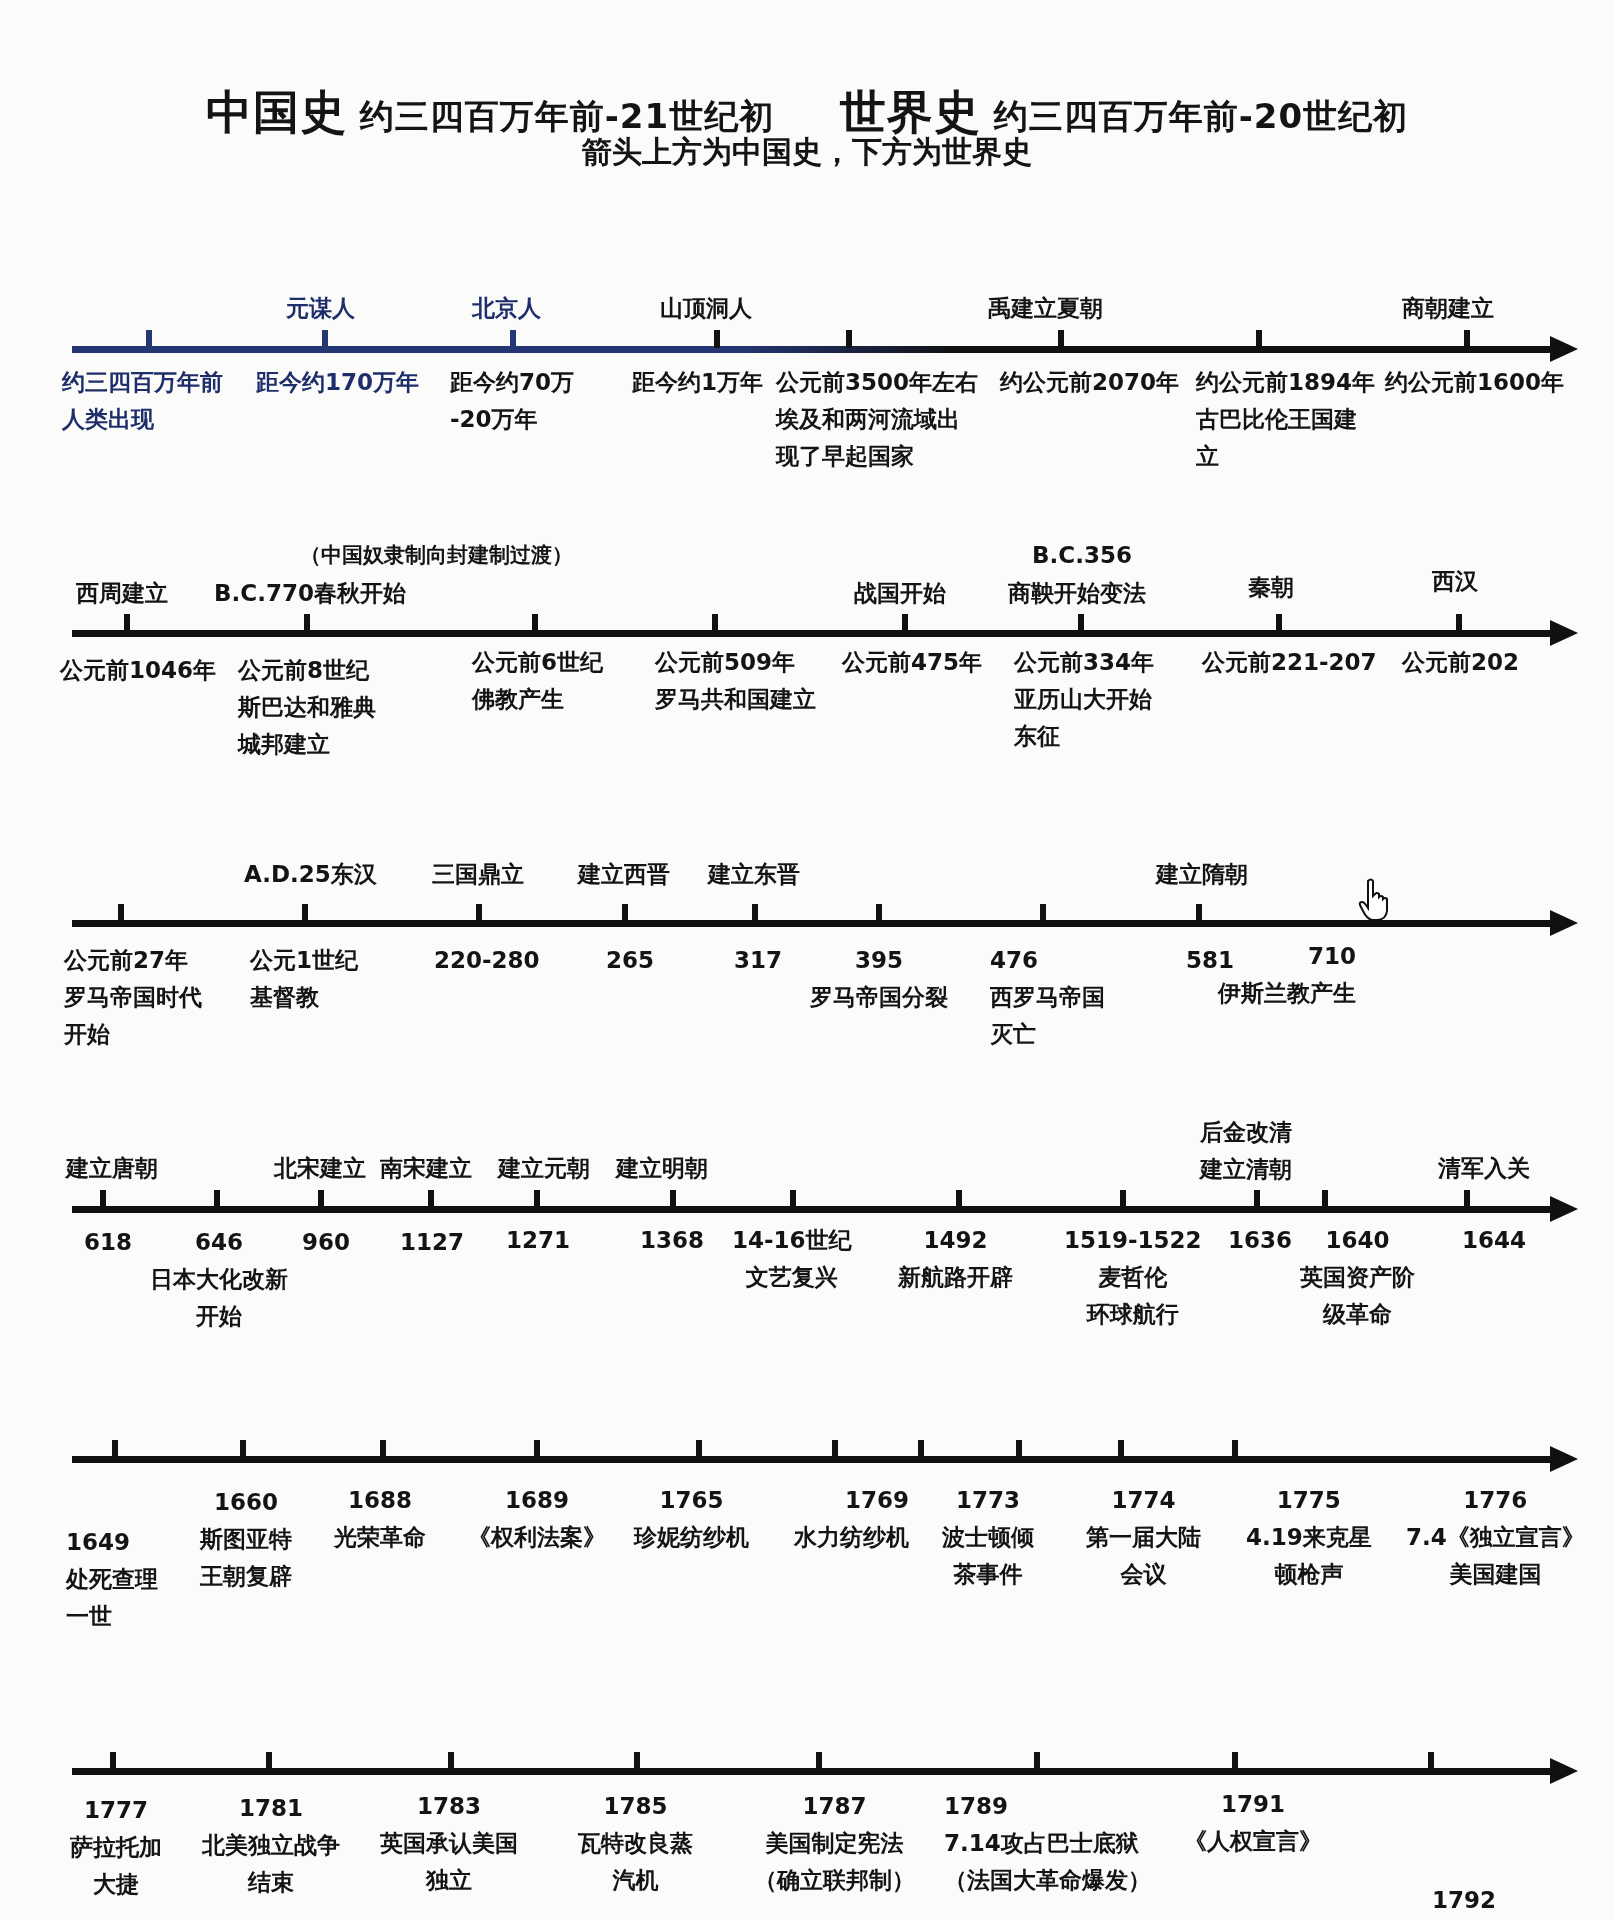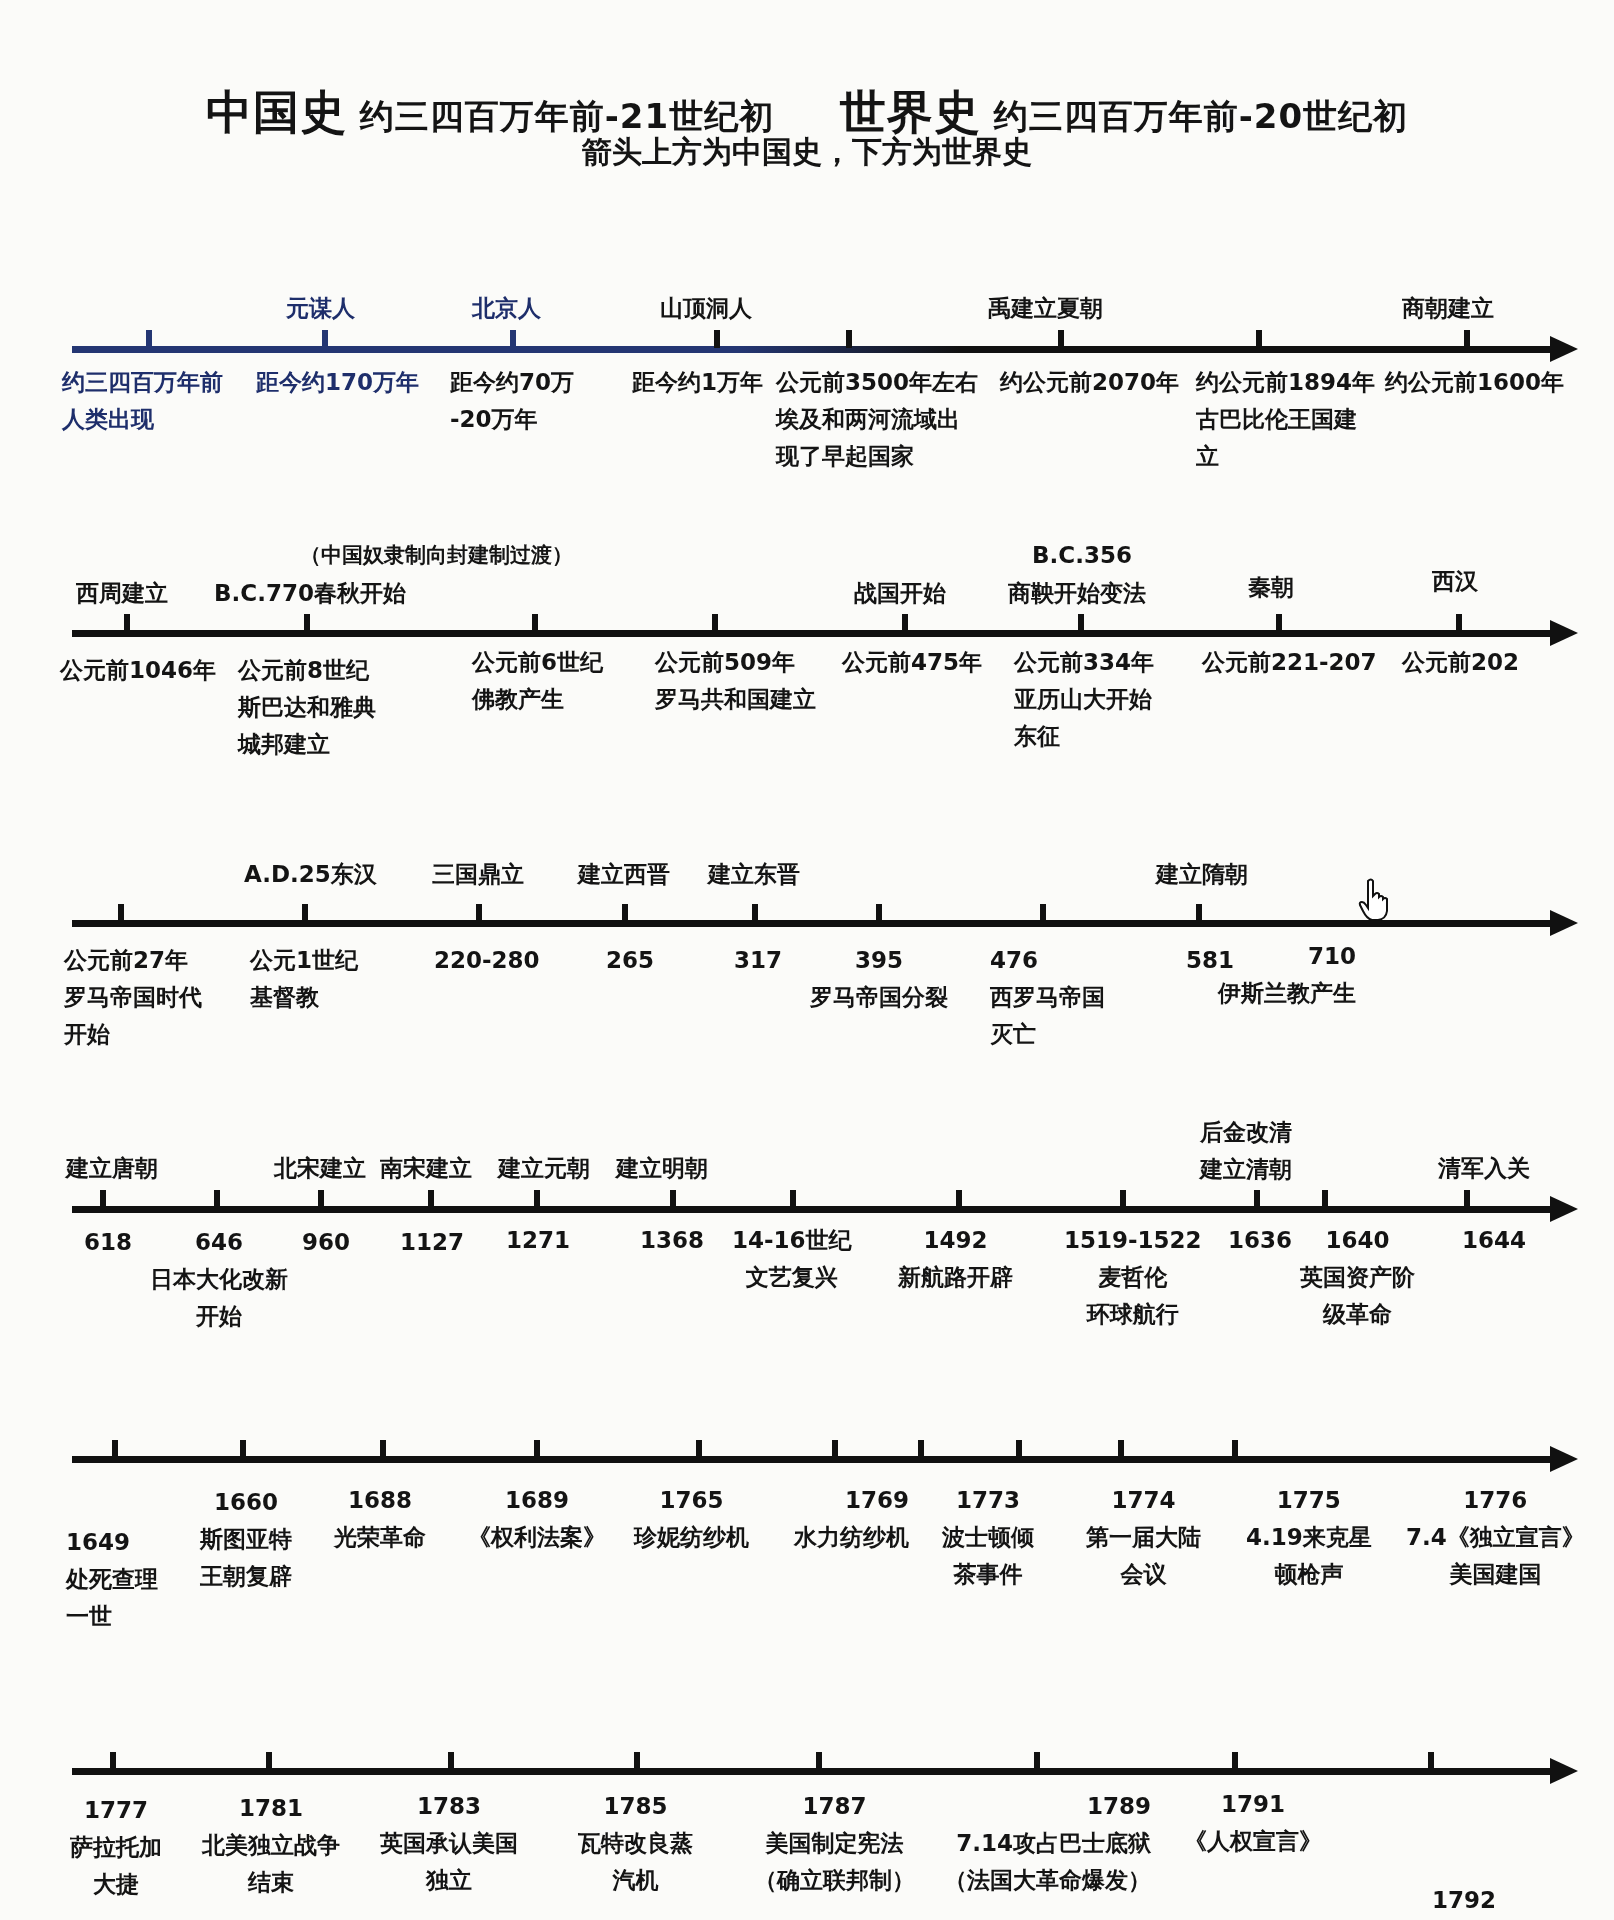--- a/index.html
+++ b/index.html
@@ -265,20 +265,20 @@
 结束</div>
 <div class="lbl" style="left:380px;top:1788px;text-align:center">1783
 英国承认美国
 独立</div>
 <div class="lbl" style="left:578px;top:1788px;text-align:center">1785
 瓦特改良蒸
 汽机</div>
 <div class="lbl" style="left:754px;top:1788px;text-align:center">1787
 美国制定宪法
 （确立联邦制）</div>
-<div class="lbl" style="left:944px;top:1788px;text-align:right">1789
+<div class="lbl" style="left:944px;top:1788px;text-align:left">1789
 7.14攻占巴士底狱
 （法国大革命爆发）</div>
 <div class="lbl" style="left:1184px;top:1786px;text-align:center">1791
 《人权宣言》</div>
 <div class="lbl" style="left:1358px;top:1882px;text-align:right">1792
 法兰西第一共
 和国建立</div>
 
 </body></html>

